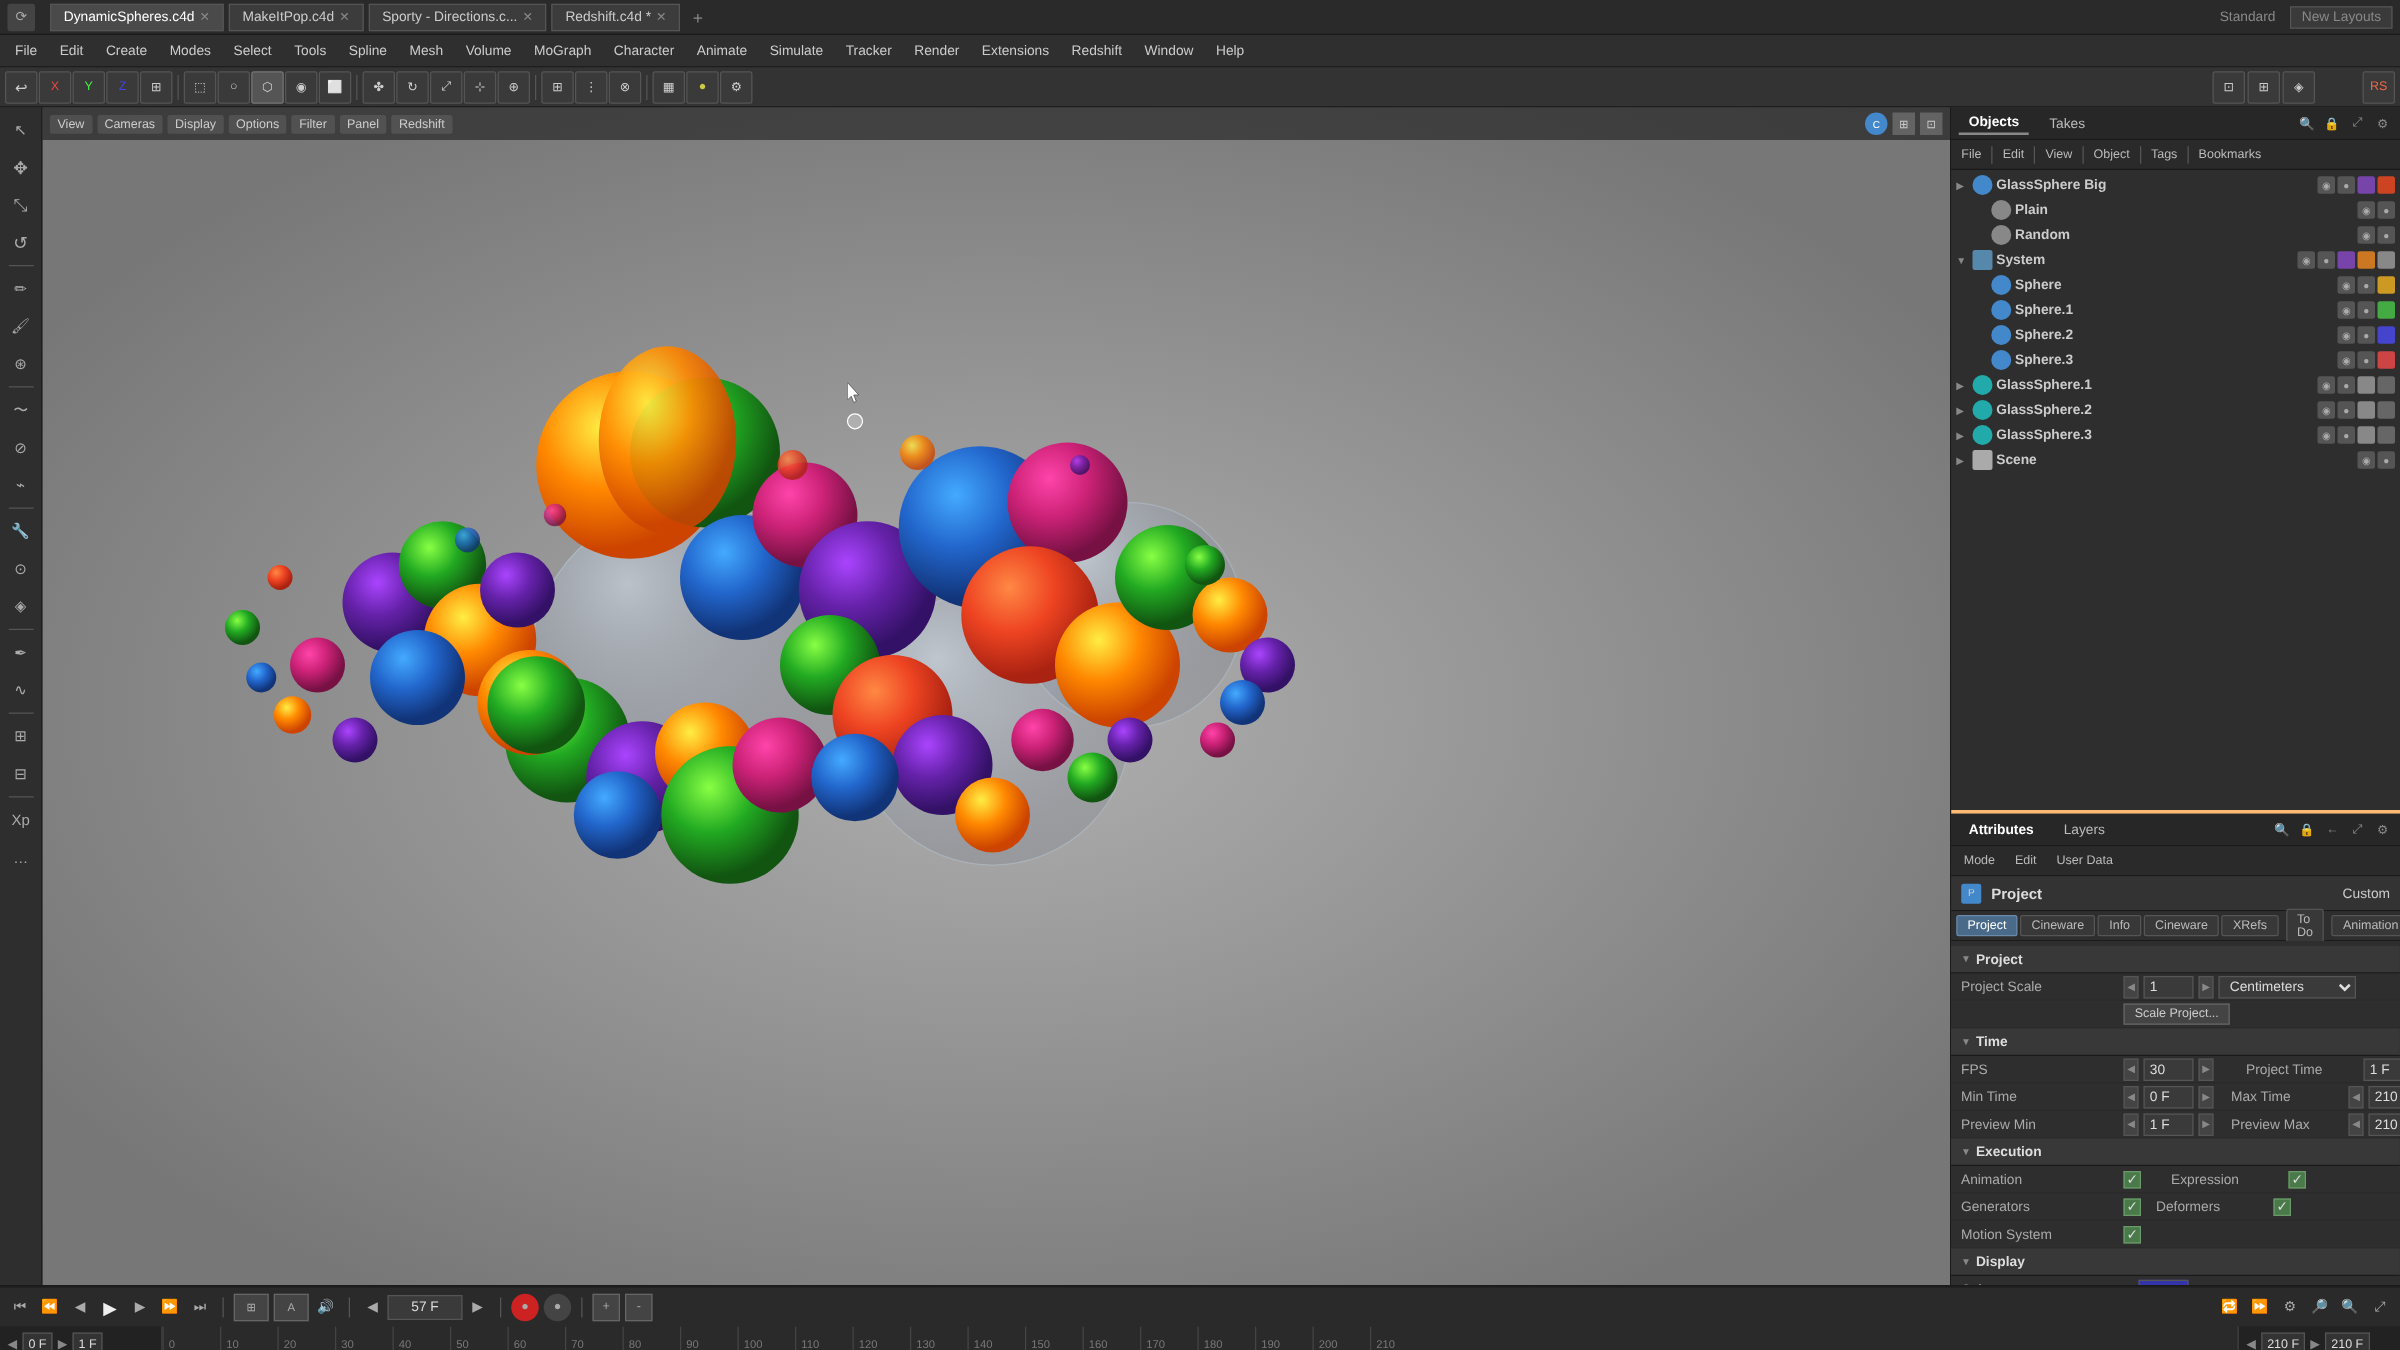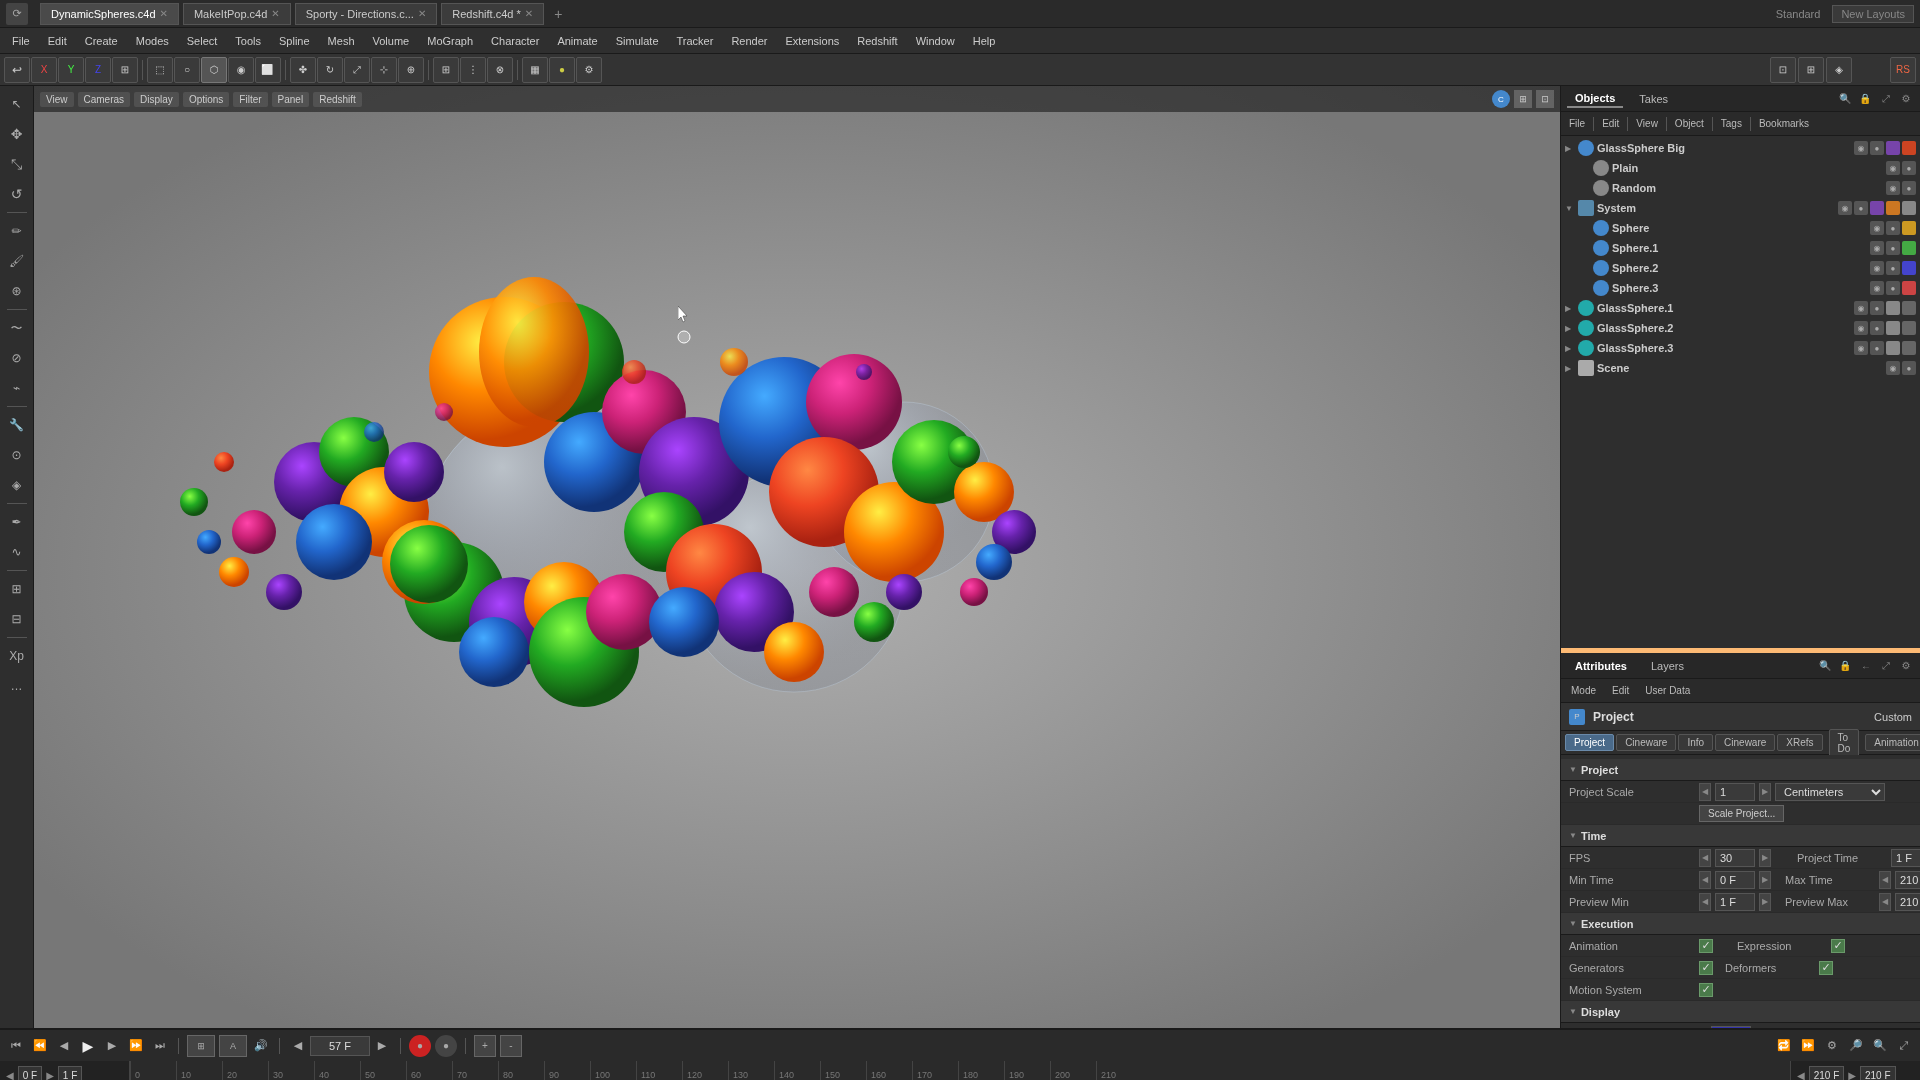--- a/index.html
+++ b/index.html
@@ -55,21 +55,21 @@
     #object-tree { flex: 1; overflow-y: auto; background: #2e2e2e; padding: 2px 0; }
     .tree-item { display: flex; align-items: center; height: 20px; padding: 0 4px; gap: 3px; cursor: pointer; }
     .tree-indent { width: 12px; flex-shrink: 0; }
     .tree-arrow { width: 10px; font-size: 8px; color: #888; flex-shrink: 0; }
     .tree-icon { width: 16px; height: 16px; border-radius: 50%; flex-shrink: 0; }
     .tree-label { font-size: 11px; color: #ccc; flex: 1; font-weight: bold; }
     .tree-icons { display: flex; gap: 2px; margin-left: auto; }
     .tree-icon-sm { width: 14px; height: 14px; background: #555; border-radius: 2px; display: flex; align-items: center; justify-content: center; font-size: 8px; color: #aaa; }
 
     
-    #attributes-panel { height: 380px; border-top: 5px solid #fdba74; display: flex; flex-direction: column; }
+    #attributes-panel { height: 380px; border-top: 3px solid #fdba74; display: flex; flex-direction: column; }
     #attr-header { display: flex; align-items: center; background: #272727; height: 26px; padding: 0 6px; gap: 8px; border-bottom: 1px solid #1a1a1a; }
     .attr-tab { font-size: 11px; color: #bbb; cursor: pointer; padding: 2px 8px; }
     .attr-tab.active { color: #fff; font-weight: bold; }
     #attr-toolbar { display: flex; align-items: center; background: #2a2a2a; height: 24px; padding: 0 4px; gap: 4px; border-bottom: 1px solid #1a1a1a; }
     .attr-tb-item { font-size: 10px; color: #bbb; cursor: pointer; padding: 2px 6px; }
     #attr-name-bar { display: flex; align-items: center; background: #333; height: 28px; padding: 0 8px; gap: 8px; border-bottom: 1px solid #1a1a1a; }
     .attr-name { font-size: 12px; color: #ddd; font-weight: bold; }
     .attr-custom { font-size: 11px; color: #ccc; margin-left: auto; }
     #attr-tabs { display: flex; align-items: center; background: #2e2e2e; height: 24px; padding: 0 4px; gap: 2px; border-bottom: 1px solid #1a1a1a; }
     .attr-sub-tab { font-size: 10px; color: #bbb; cursor: pointer; padding: 2px 8px; background: #383838; border: 1px solid #555; border-radius: 2px; }

